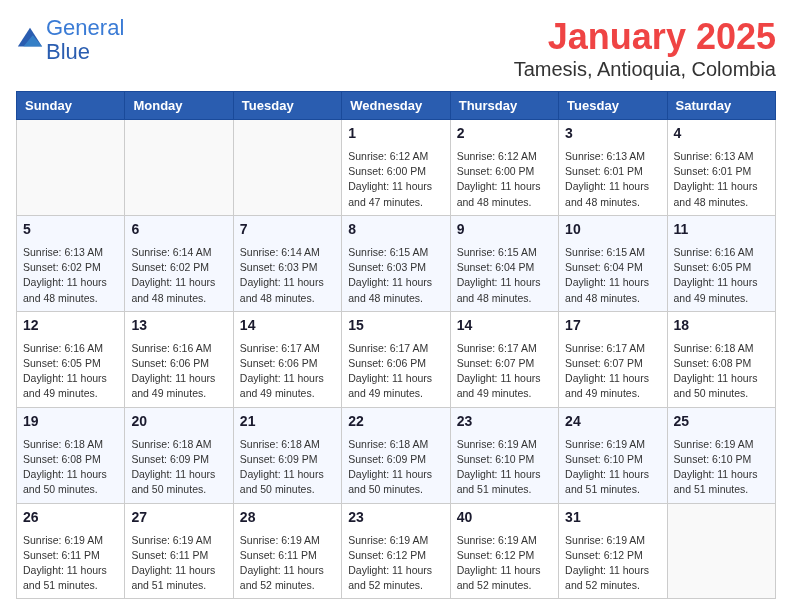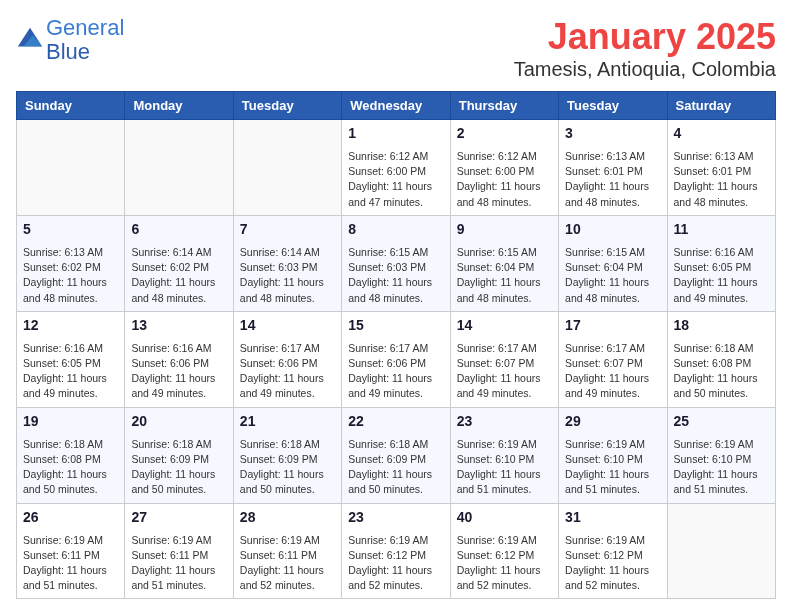--- a/index.html
+++ b/index.html
@@ -283,21 +283,21 @@
 and 50 minutes.</div>
         </td>
         <td>
           <div class="day-number">23</div>
           <div class="day-info" style="white-space: pre-line;">Sunrise: 6:19 AM
 Sunset: 6:10 PM
 Daylight: 11 hours
 and 51 minutes.</div>
         </td>
         <td>
-          <div class="day-number">29</div>
+          <div class="day-number">24</div>
           <div class="day-info" style="white-space: pre-line;">Sunrise: 6:19 AM
 Sunset: 6:10 PM
 Daylight: 11 hours
 and 51 minutes.</div>
         </td>
         <td>
           <div class="day-number">25</div>
           <div class="day-info" style="white-space: pre-line;">Sunrise: 6:19 AM
 Sunset: 6:10 PM
 Daylight: 11 hours

